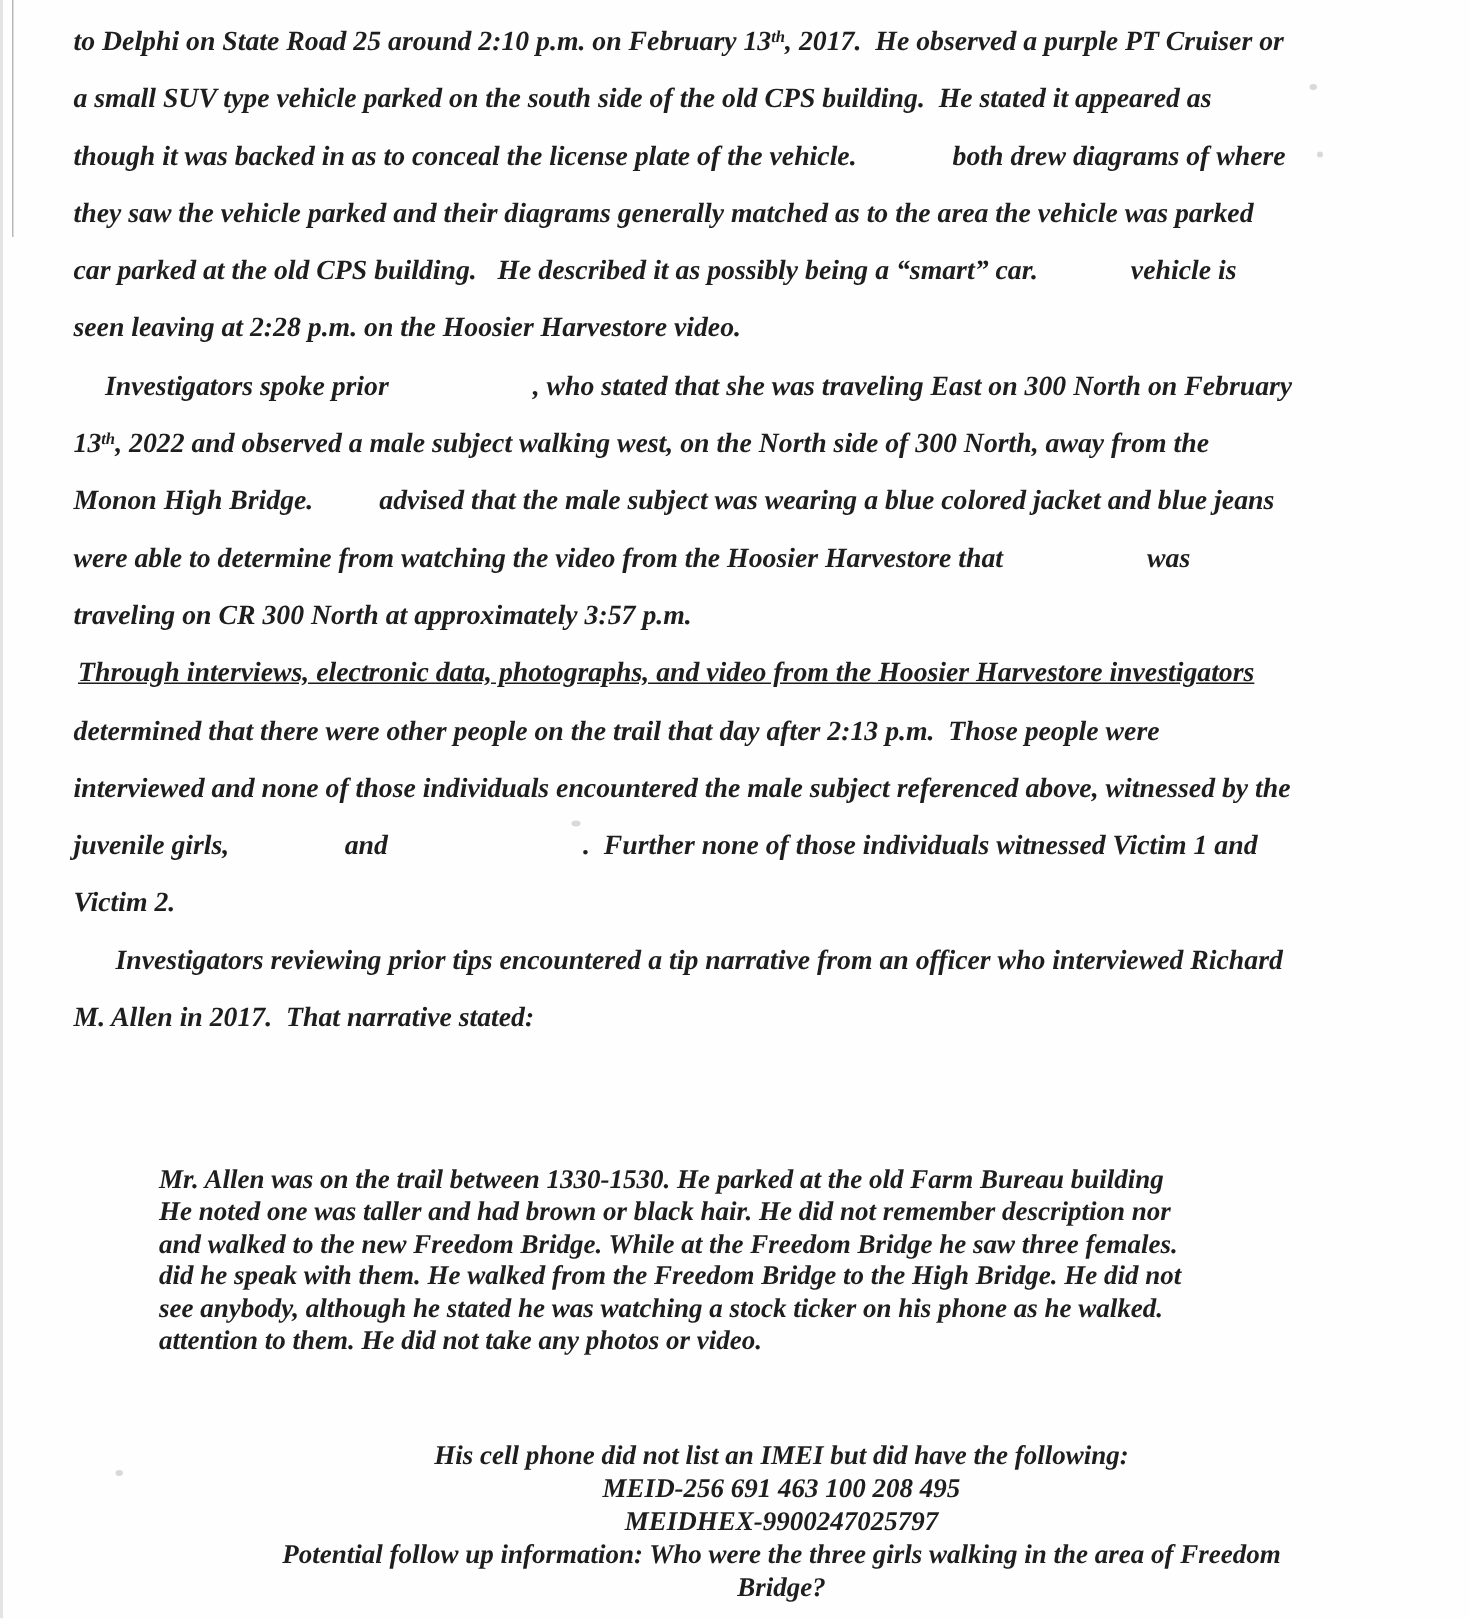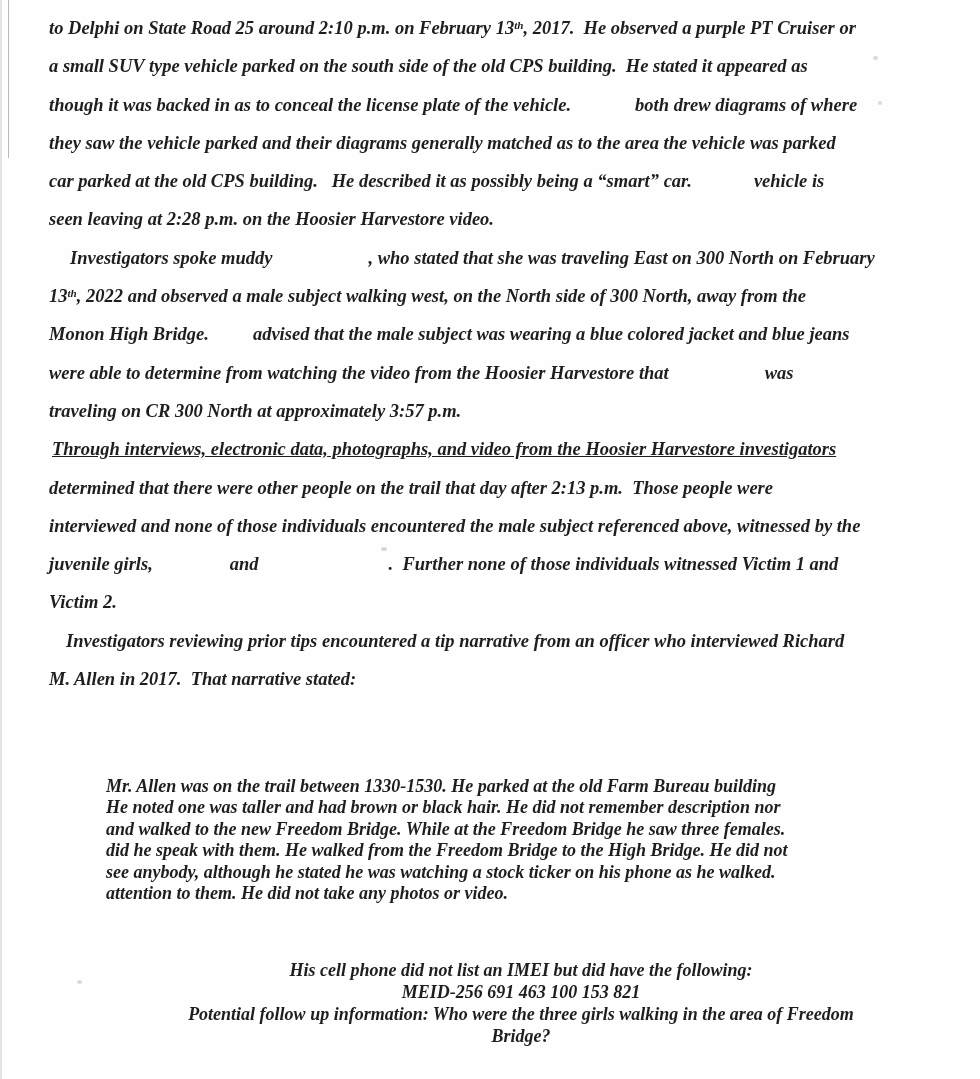--- a/index.html
+++ b/index.html
@@ -91,42 +91,43 @@
   <div class="speck s3"></div>
   <div class="speck s4"></div>
 
   <div class="doc-text body-lines" id="body-lines">
       <div class="line"><span class="txt">to Delphi on State Road 25 around 2:10 p.m. on February 13</span><span class="sup">th</span><span class="txt">, 2017.  He observed a purple PT Cruiser or</span></div>
       <div class="line"><span class="txt">a small SUV type vehicle parked on the south side of the old CPS building.  He stated it appeared as</span></div>
       <div class="line"><span class="txt">though it was backed in as to conceal the license plate of the vehicle.</span><span class="redaction-gap" style="width: 64px;"></span><span class="txt">both drew diagrams of where</span></div>
       <div class="line"><span class="txt">they saw the vehicle parked and their diagrams generally matched as to the area the vehicle was parked</span></div>
       <div class="line"><span class="txt">car parked at the old CPS building.   He described it as possibly being a “smart” car.</span><span class="redaction-gap" style="width: 62px;"></span><span class="txt">vehicle is</span></div>
       <div class="line"><span class="txt">seen leaving at 2:28 p.m. on the Hoosier Harvestore video.</span></div>
-      <div class="line" style="margin-left: 21px;"><span class="txt">Investigators spoke muddy</span><span class="redaction-gap" style="width: 96px;"></span><span class="txt">, who stated that she was traveling East on 300 North on February</span></div>
+      <div class="line" style="margin-left: 21px;"><span class="txt">Investigators spoke prior</span><span class="redaction-gap" style="width: 96px;"></span><span class="txt">, who stated that she was traveling East on 300 North on February</span></div>
       <div class="line"><span class="txt">13</span><span class="sup">th</span><span class="txt">, 2022 and observed a male subject walking west, on the North side of 300 North, away from the</span></div>
       <div class="line"><span class="txt">Monon High Bridge.</span><span class="redaction-gap" style="width: 44px;"></span><span class="txt">advised that the male subject was wearing a blue colored jacket and blue jeans</span></div>
       <div class="line"><span class="txt">were able to determine from watching the video from the Hoosier Harvestore that</span><span class="redaction-gap" style="width: 96px;"></span><span class="txt">was</span></div>
       <div class="line"><span class="txt">traveling on CR 300 North at approximately 3:57 p.m.</span></div>
       <div class="line" style="margin-left: 3px; text-decoration: underline;"><span class="txt">Through interviews, electronic data, photographs, and video from the Hoosier Harvestore investigators</span></div>
       <div class="line"><span class="txt">determined that there were other people on the trail that day after 2:13 p.m.  Those people were</span></div>
       <div class="line"><span class="txt">interviewed and none of those individuals encountered the male subject referenced above, witnessed by the</span></div>
       <div class="line"><span class="txt">juvenile girls,</span><span class="redaction-gap" style="width: 77px;"></span><span class="txt">and</span><span class="redaction-gap" style="width: 130px;"></span><span class="txt">.  Further none of those individuals witnessed Victim 1 and</span></div>
       <div class="line"><span class="txt">Victim 2.</span></div>
-      <div class="line" style="margin-left: 17px;"><span class="txt">Investigators reviewing prior tips encountered a tip narrative from an officer who interviewed Richard</span></div>
+      <div class="line" style="margin-left: 28px;"><span class="txt">Investigators reviewing prior tips encountered a tip narrative from an officer who interviewed Richard</span></div>
       <div class="line"><span class="txt">M. Allen in 2017.  That narrative stated:</span></div>
     </div>
 
   <div class="doc-text quote-block quote-1" id="quote-1">
       <div class="line"><span class="txt">Mr. Allen was on the trail between 1330-1530. He parked at the old Farm Bureau building</span></div>
       <div class="line"><span class="txt">He noted one was taller and had brown or black hair. He did not remember description nor</span></div>
       <div class="line"><span class="txt">and walked to the new Freedom Bridge. While at the Freedom Bridge he saw three females.</span></div>
       <div class="line"><span class="txt">did he speak with them. He walked from the Freedom Bridge to the High Bridge. He did not</span></div>
       <div class="line"><span class="txt">see anybody, although he stated he was watching a stock ticker on his phone as he walked.</span></div>
       <div class="line"><span class="txt">attention to them. He did not take any photos or video.</span></div>
     </div>
 
   <div class="doc-text quote-block quote-2" id="quote-2">
       <div class="line"><span class="txt">His cell phone did not list an IMEI but did have the following:</span></div>
-      <div class="line"><span class="txt">MEID-256 691 463 100 153 821</span></div>
+      <div class="line"><span class="txt">MEID-256 691 463 100 208 495</span></div>
+      <div class="line"><span class="txt">MEIDHEX-9900247025797</span></div>
       <div class="line"><span class="txt">Potential follow up information: Who were the three girls walking in the area of Freedom</span></div>
       <div class="line"><span class="txt">Bridge?</span></div>
     </div>
 </div>
 
 </body></html>

